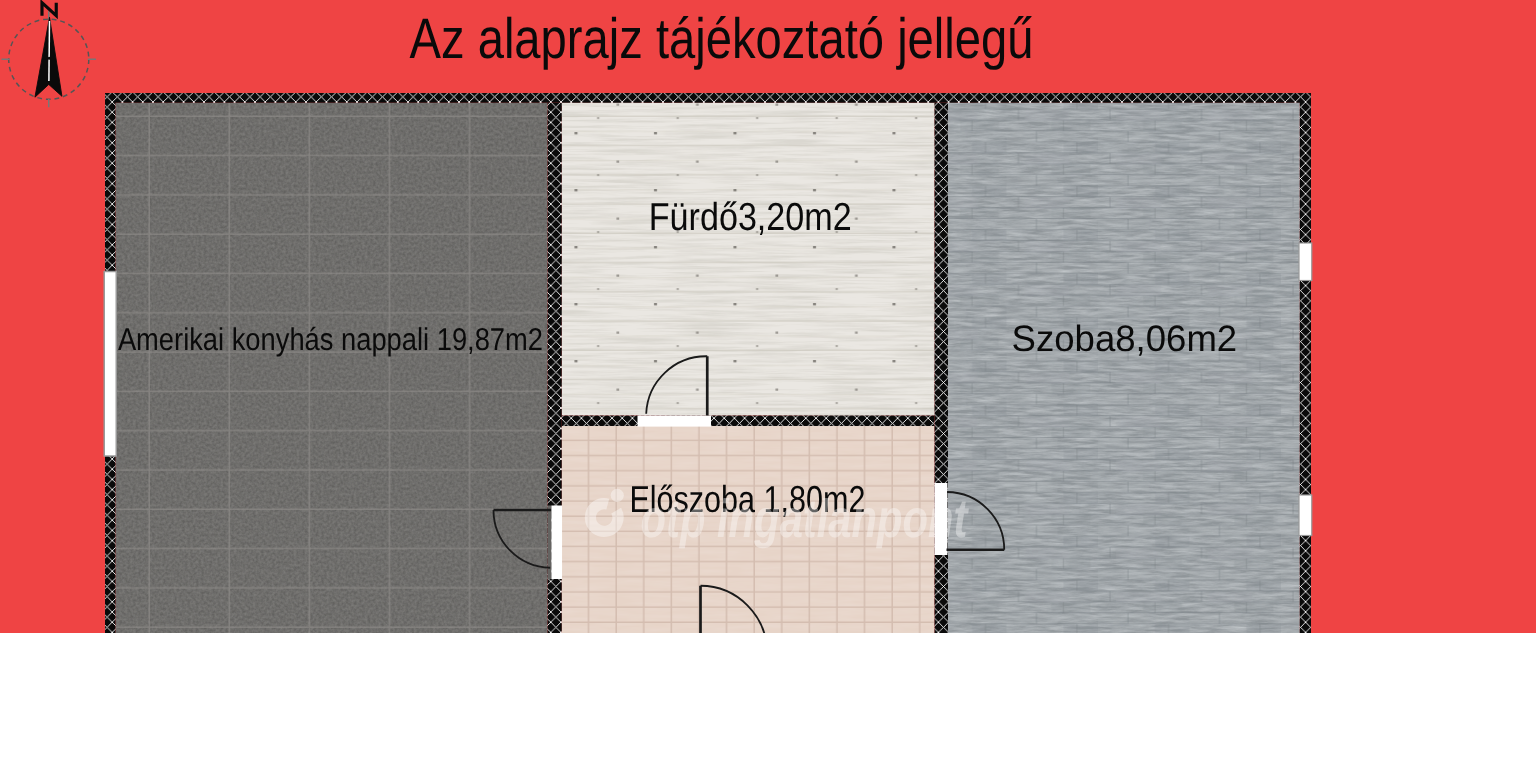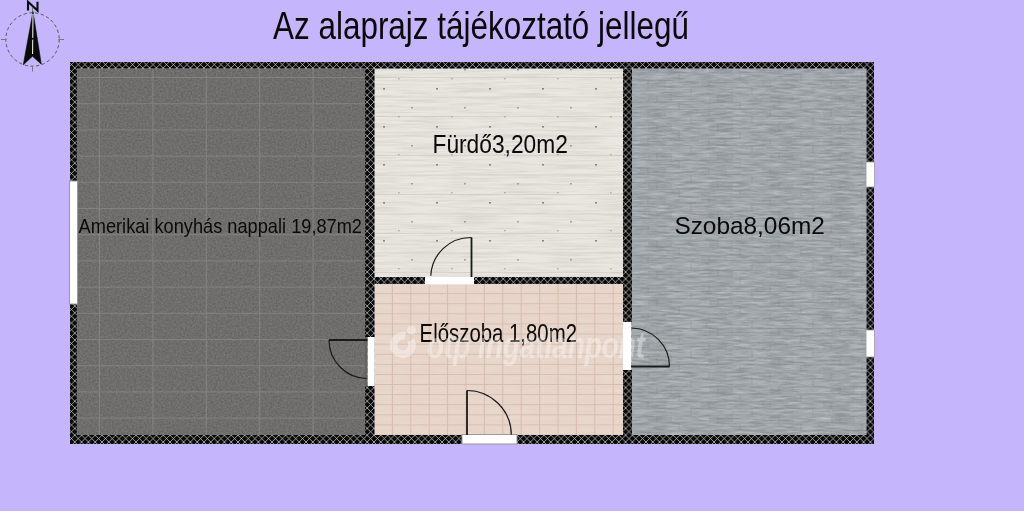--- a/index.html
+++ b/index.html
@@ -1,16 +1,16 @@
 <!DOCTYPE html>
 <html><head>
 <meta charset="utf-8">
 <style>
 html,body{margin:0;padding:0;background:#ffffff;}
-#stage{position:relative;width:1024px;height:511px;background:#c4b5fd;overflow:hidden;}
+#stage{position:relative;width:1024px;height:422px;background:#ef4444;overflow:hidden;}
 svg text{font-family:"Liberation Sans",sans-serif;}
 </style>
 </head>
 <body>
 
 <div id="stage">
 <svg width="1024" height="513" viewBox="0 0 1024 513" xmlns="http://www.w3.org/2000/svg">
 <defs>
 <pattern id="hatch" width="6.8" height="6.8" patternUnits="userSpaceOnUse">
   <rect width="6.8" height="6.8" fill="#0a0a0a"></rect>

